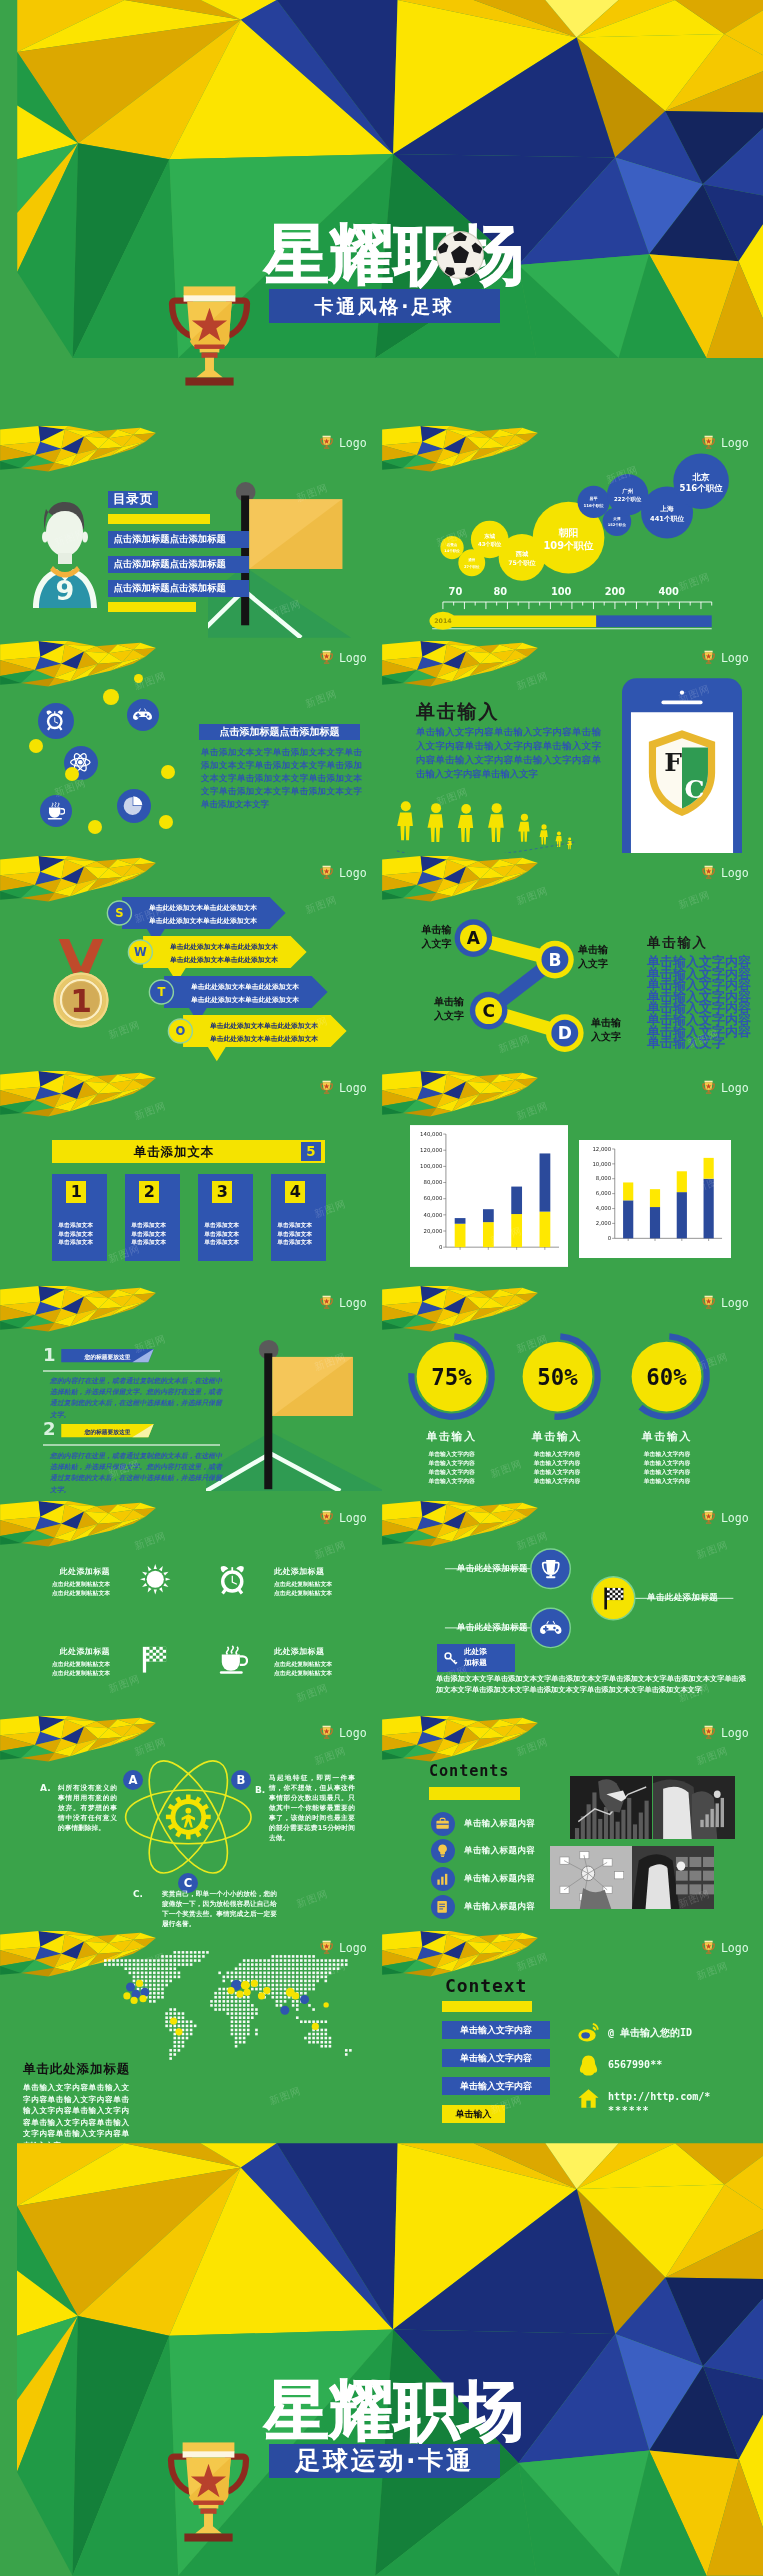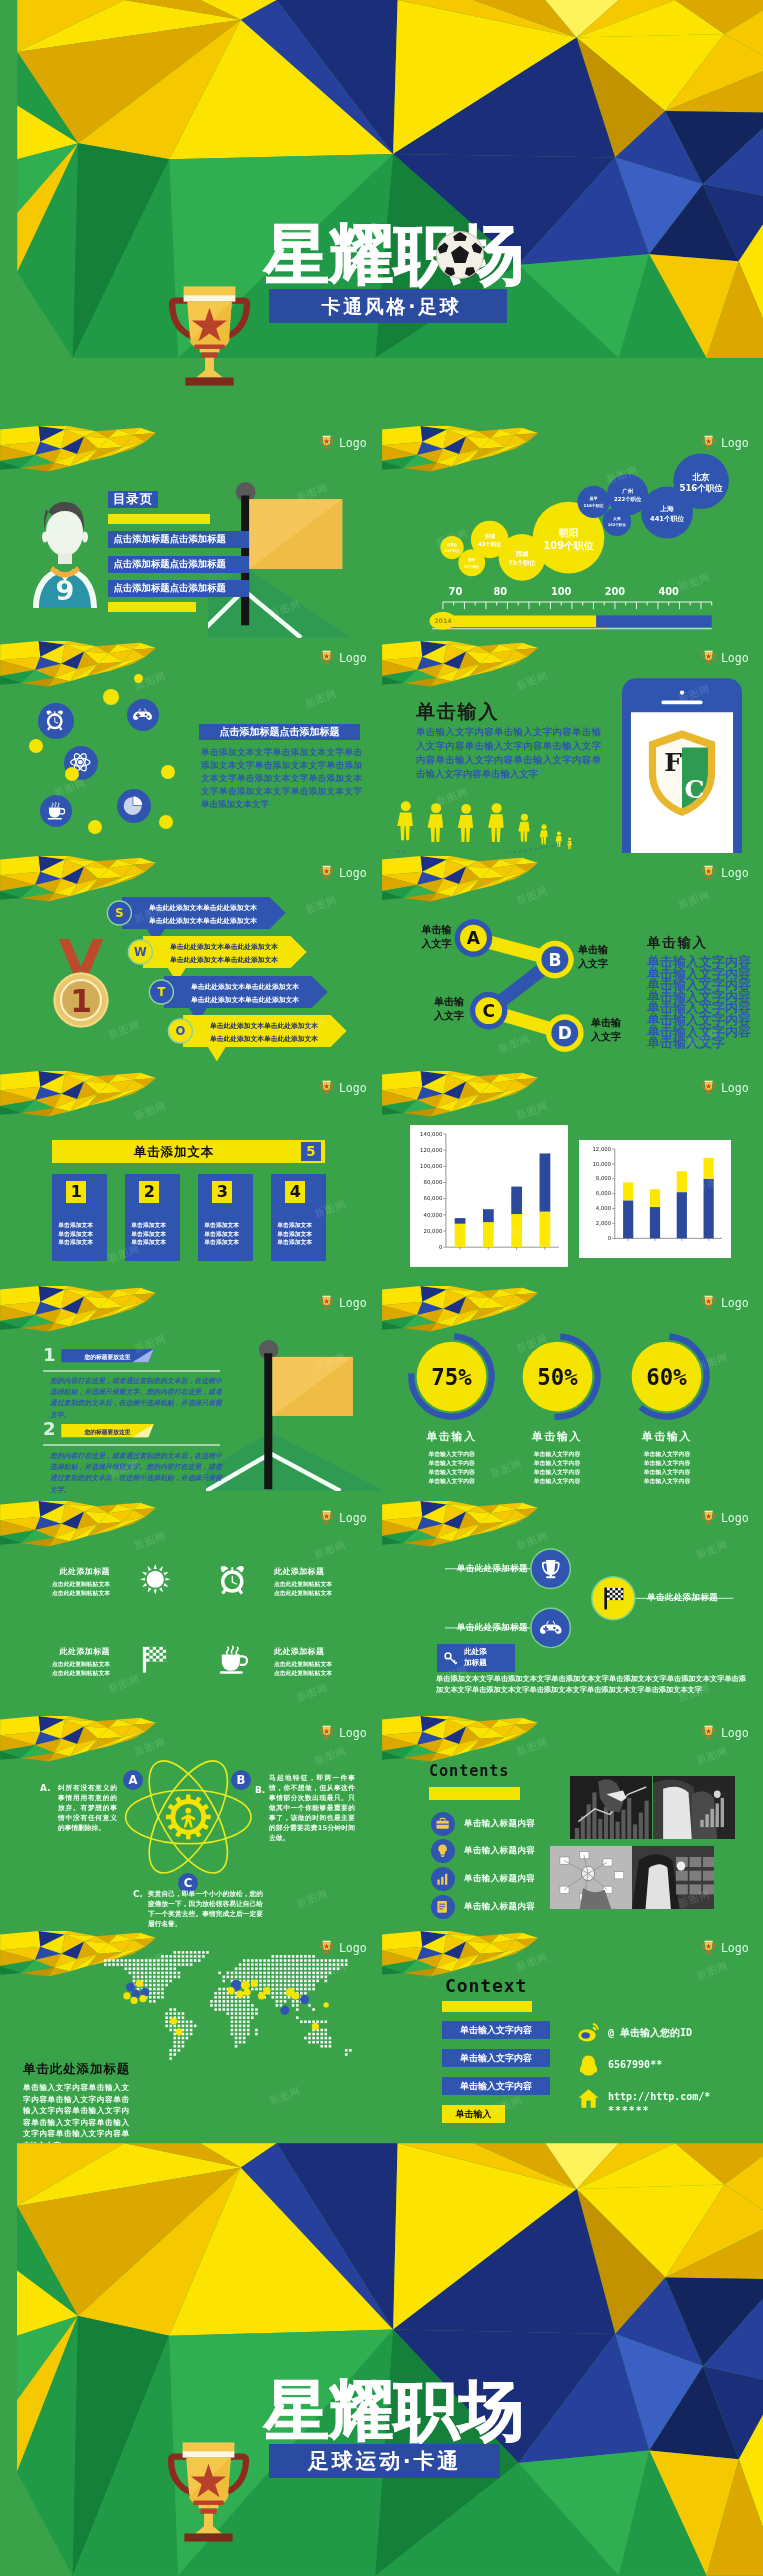--- a/index.html
+++ b/index.html
@@ -147,21 +147,21 @@
     <svg width="48" height="48" viewBox="0 0 46 46" style="position:absolute;left:419px;top:231px;z-index:7;">
       <circle cx="23" cy="23" r="22.4" fill="#f3f0e8"></circle>
       <path d="M23 14.2 l8.6 6.3 -3.3 10.1 h-10.6 l-3.3 -10.1 z" fill="#19191c"></path>
       <path d="M23 0.7 l-6.6 4.6 1.5 4.4 h10.2 l1.5 -4.4 z" fill="#19191c"></path>
       <path d="M1.4 16.5 l6.9 -5.4 3.6 3.1 -1.9 5.7 -6.4 2 z" fill="#19191c"></path>
       <path d="M44.6 16.5 l-6.9 -5.4 -3.6 3.1 1.9 5.7 6.4 2 z" fill="#19191c"></path>
       <path d="M10.2 34.4 l-2.4 6.3 4.9 3.3 5.6 -2.9 -1.5 -6 z" fill="#19191c"></path>
       <path d="M35.8 34.4 l2.4 6.3 -4.9 3.3 -5.6 -2.9 1.5 -6 z" fill="#19191c"></path>
       <circle cx="23" cy="23" r="22.4" fill="none" stroke="#cfcabb" stroke-width="1"></circle>
     </svg>
-    <div class="ct-sub" style="position:absolute;left:252px;top:289px;width:231px;height:34px;line-height:34px;font-size:19px;font-weight:bold;z-index:6;padding-left:7px;">卡通风格·足球</div>
+    <div class="ct-sub" style="position:absolute;left:252px;top:289px;width:231px;height:34px;line-height:34px;font-size:19px;font-weight:bold;z-index:6;">卡通风格·足球</div>
   </div>
   <div class="grid">
 <div class="slide">
         <svg class="banner" width="167" height="57" viewBox="0 0 186 64">
           <polygon points="0,4 44,0 46,18 0,22" fill="#fce400"></polygon>
           <polygon points="0,22 46,18 40,33" fill="#f5c800"></polygon>
           <polygon points="0,22 40,33 0,40" fill="#dca800"></polygon>
           <polygon points="0,40 40,33 24,48" fill="#209a46"></polygon>
           <polygon points="0,40 24,48 0,50" fill="#14803a"></polygon>
           <polygon points="24,48 40,33 62,42" fill="#2fae52"></polygon>
@@ -1436,21 +1436,21 @@
           </g>
         </svg>
         <div class="abc-node" style="left:123px;top:57px;">A</div>
         <div class="abc-node" style="left:231px;top:57px;">B</div>
         <div class="abc-node" style="left:178px;top:160px;">C</div>
         <div class="abc-key" style="left:40px;top:70px;">A.</div>
         <div class="body-white2" style="left:58px;top:70px;width:59px;">纠所有没有意义的事情用用有意的的放弃。有梦想的事情中没有任何意义的事情删除掉。</div>
         <div class="abc-key" style="left:255px;top:72px;">B.</div>
         <div class="body-white2" style="left:269px;top:60px;width:86px;">马起地特征，即两一件事情，你不想做，但从事这件事情部分次数出现最只。只做其中一个你能够最重要的事了，该做的时间也最主要的部分需要花费15分钟时间去做。</div>
         <div class="abc-key" style="left:133px;top:176px;">C.</div>
-        <div class="body-white2" style="left:148px;top:176px;width:115px;">奖赏自己，即单一个小小的放松，您的疲倦放一下，因为放松很容易让自己给下一个奖赏去些。事情完成之后一定要履行名誉。</div>
+        <div class="body-white2" style="left:162px;top:176px;width:115px;">奖赏自己，即单一个小小的放松，您的疲倦放一下，因为放松很容易让自己给下一个奖赏去些。事情完成之后一定要履行名誉。</div>
         <div class="wm" style="left:134px;top:27px;font-size:10px;color:rgba(255,255,255,0.16)">新图网</div>
         <div class="wm" style="left:314px;top:36px;font-size:10px;color:rgba(255,255,255,0.16)">新图网</div>
         <div class="wm" style="left:296px;top:179px;font-size:10px;color:rgba(255,255,255,0.16)">新图网</div>
       </div>
 <div class="slide">
         <svg class="banner" width="167" height="57" viewBox="0 0 186 64">
           <polygon points="0,4 44,0 46,18 0,22" fill="#fce400"></polygon>
           <polygon points="0,22 46,18 40,33" fill="#f5c800"></polygon>
           <polygon points="0,22 40,33 0,40" fill="#dca800"></polygon>
           <polygon points="0,40 40,33 24,48" fill="#209a46"></polygon>
@@ -2411,16 +2411,16 @@
       <path d="M55 48 l4.8 14.2 h14.9 l-12.1 9 4.7 14.3 -12.3 -8.9 -12.3 8.9 4.7 -14.3 -12.1 -9 h14.9 z" fill="#b8412c"></path>
       <rect x="38" y="89" width="34" height="5" rx="1" fill="#b8412c"></rect>
       <rect x="44" y="94" width="22" height="4" fill="#f5c84b"></rect>
       <rect x="46" y="98" width="18" height="6" fill="#b8412c"></rect>
       <path d="M50 104 h10 v14 l10 8 h-30 l10 -8 z" fill="#f5c84b"></path>
       <rect x="28" y="126" width="54" height="9" fill="#7d2a1c"></rect>
     </svg>
     <div class="ct-wrap" style="left:247px;top:235px;z-index:6;">
       <div class="ct-title" style="font-size:65px;line-height:66px;letter-spacing:0px;">星耀职场</div>
     </div>
-    <div class="ct-sub" style="position:absolute;left:252px;top:301px;width:231px;height:34px;line-height:34px;font-size:21px;font-weight:bold;z-index:6;">足球运动·卡通</div>
+    <div class="ct-sub" style="position:absolute;left:252px;top:301px;width:231px;height:34px;line-height:34px;font-size:25px;font-weight:bold;z-index:6;">足球运动·卡通</div>
   </div>
 </div>
 
 
 </body></html>

